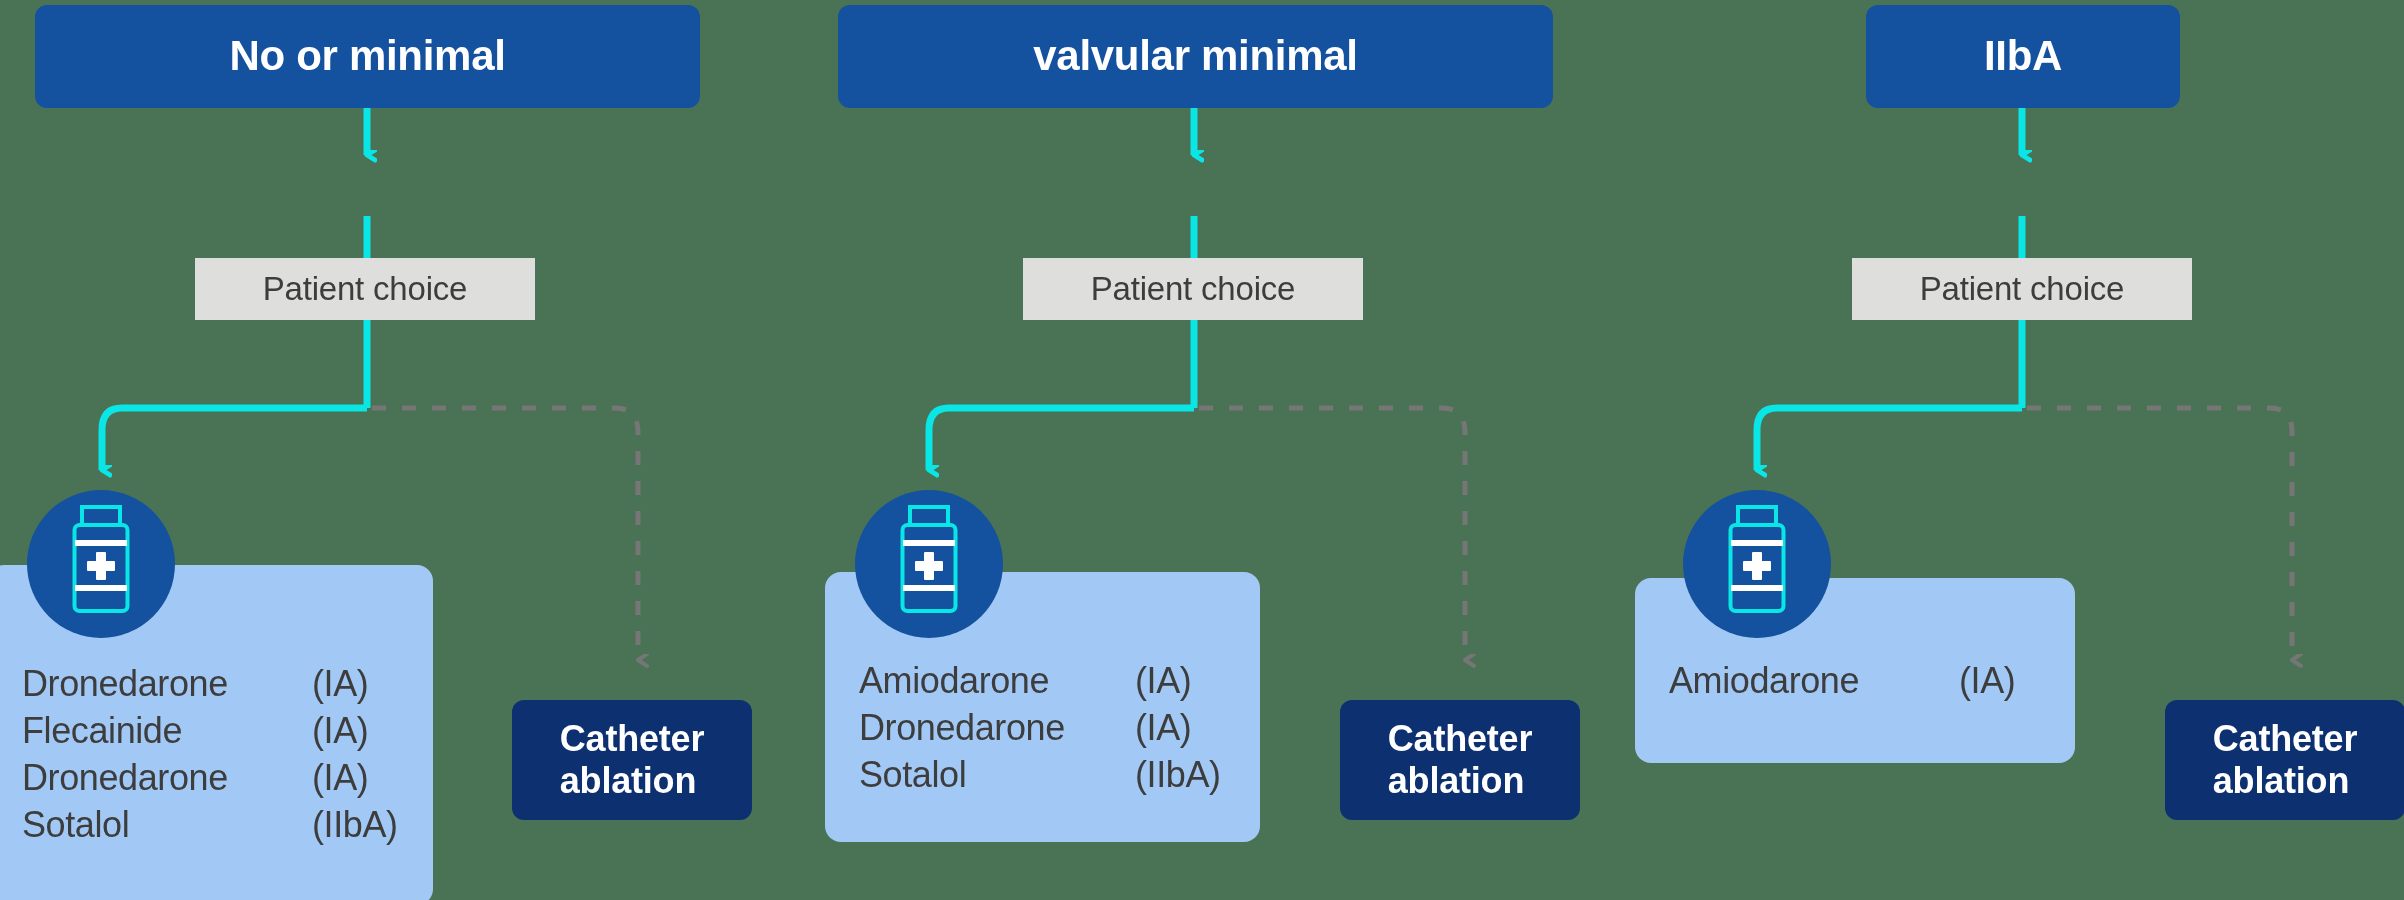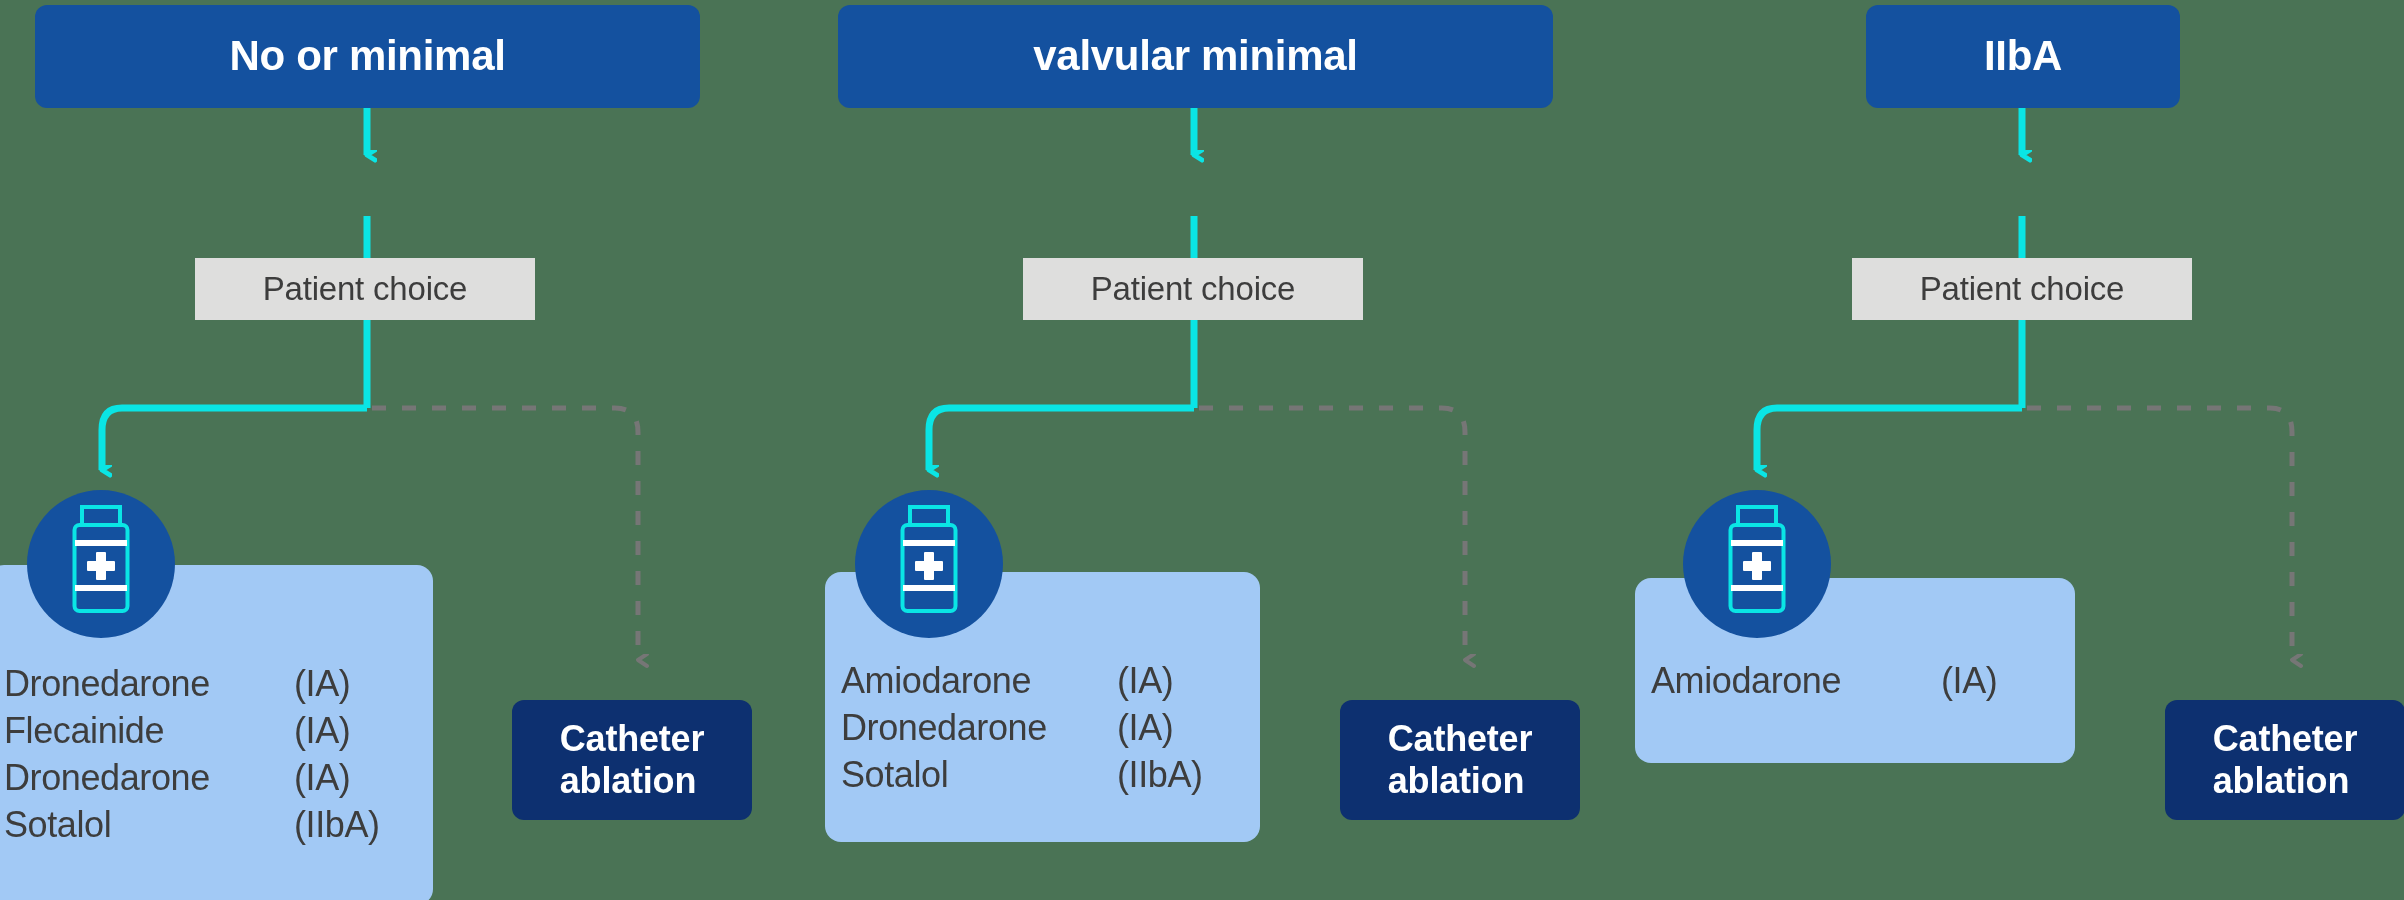--- a/index.html
+++ b/index.html
@@ -41,21 +41,21 @@
     letter-spacing:-0.2px;
   }
 
   
   .med-box{
     background:#a2c9f5;
     border-radius:16px;
   }
   .med-list{
     position:absolute;
-    left:16px;
+    left:34px;
     right:18px;
     color:#3d3d3d;
     font-size:36px;
     letter-spacing:-0.4px;
   }
   .med-row{
     display:flex;
     align-items:baseline;
     height:47px;
   }

